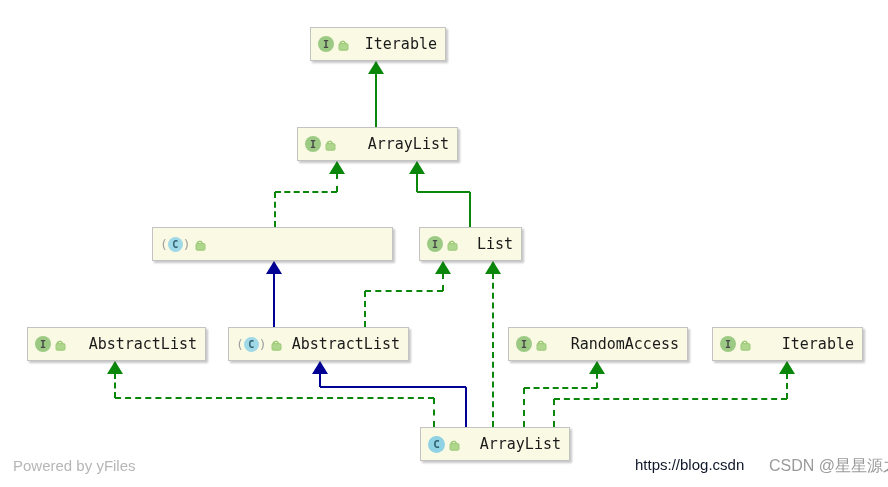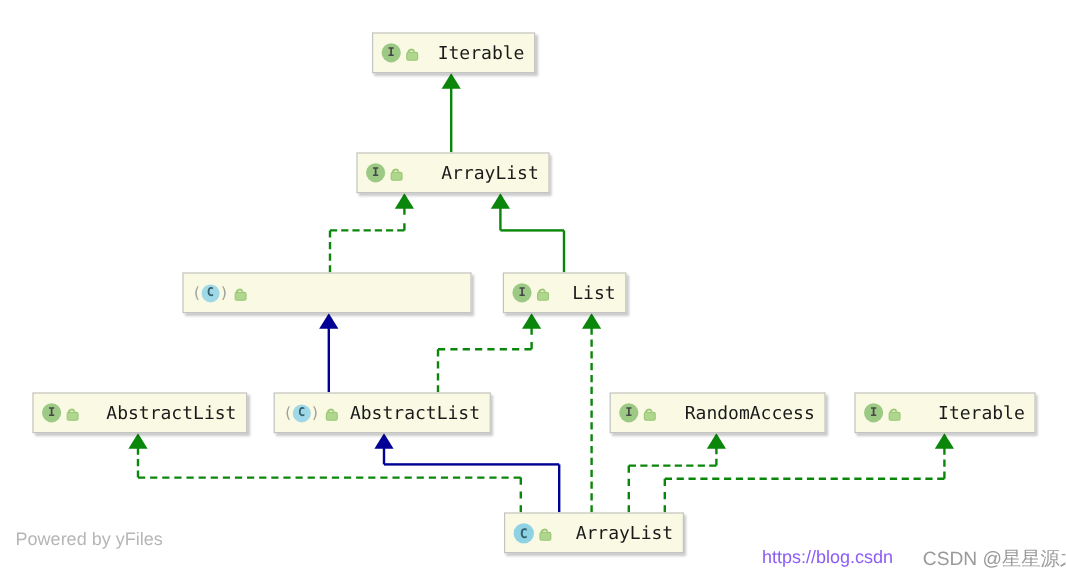--- a/index.html
+++ b/index.html
@@ -23,26 +23,26 @@
     display:inline-flex; align-items:center; justify-content:center;
     border-radius:50%; font-weight:bold; font-family:"DejaVu Sans Mono", monospace;
   }
   .circ.int { width:16px; height:16px; background:#9cca84; color:#474747; font-size:10px; }
   .circ.cls { width:17px; height:17px; background:#8ed2e4; color:#33606f; font-size:11px; }
   .circ.abs { width:15px; height:15px; background:#9fd8e6; color:#33606f; font-size:10px; }
   .paren { color:#a0a0a0; font-size:13px; font-weight:normal; line-height:1; }
   .seg { position:absolute; }
   .arrow { position:absolute; width:0; height:0; border-left:8px solid transparent; border-right:8px solid transparent; }
   #powered {
-    position:absolute; left:13px; top:441px;
+    position:absolute; left:13px; top:457px;
     font-family:"Liberation Sans", sans-serif; font-size:15px; color:#b6b6b6;
   }
   #wm-url {
     position:absolute; left:635px; top:456px;
-    font-family:"Liberation Sans", sans-serif; font-size:15px; color:#8b5cf6;
+    font-family:"Liberation Sans", sans-serif; font-size:15px; color:#0f172a;
     white-space:nowrap;
   }
   #wm-overlay {
     position:absolute; left:769px; top:456px;
     font-family:"Liberation Sans","DejaVu Sans", sans-serif; font-size:16px; color:#9a9a9a;
     white-space:nowrap;
   }
 </style>
 </head>
 <body>

